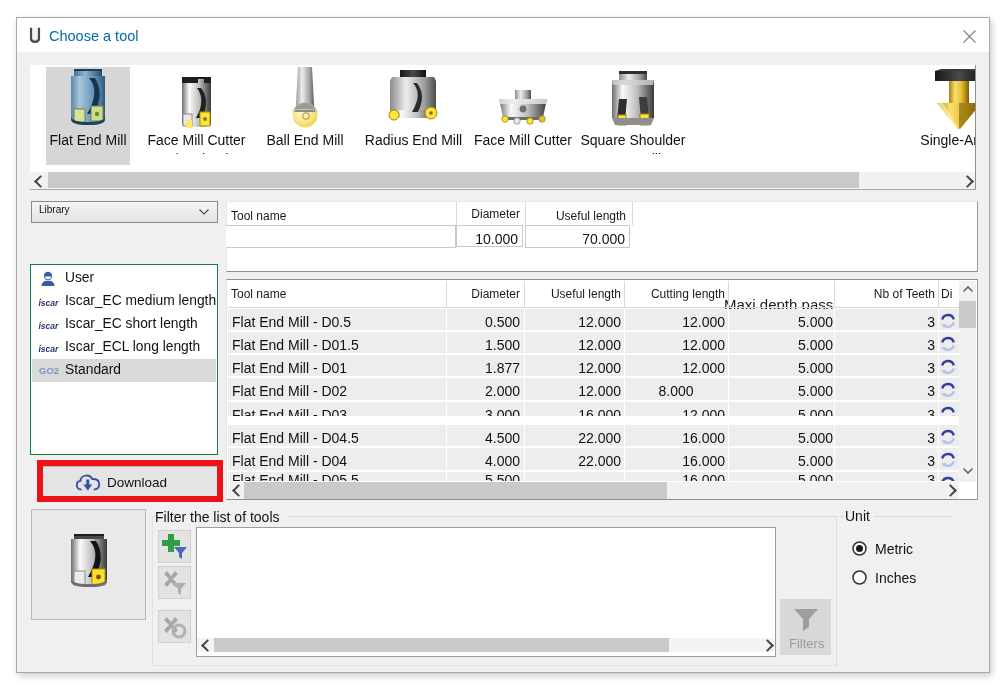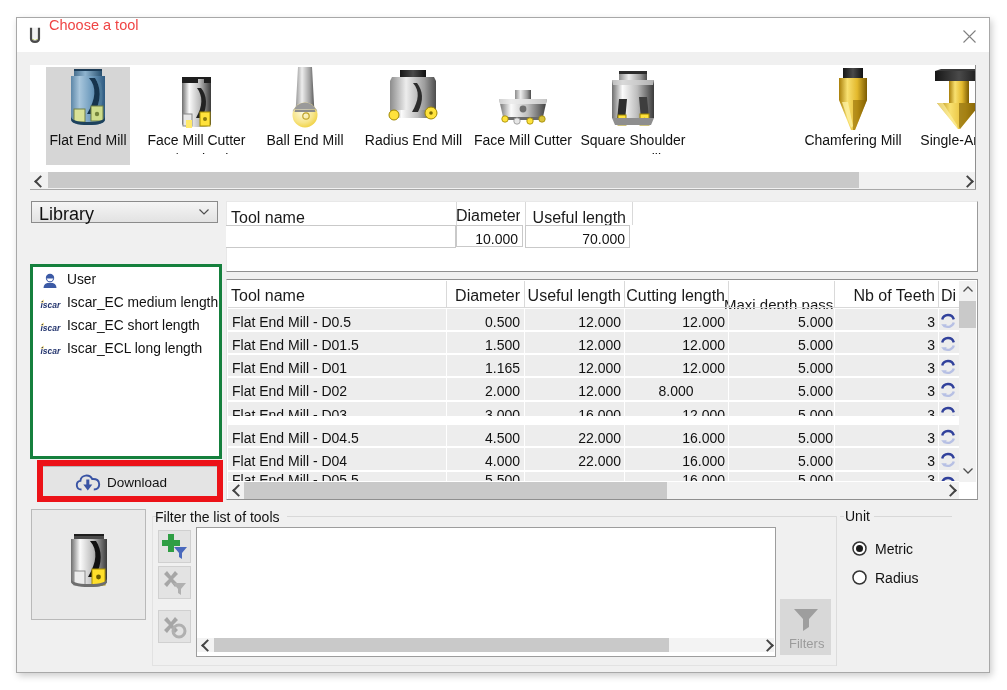--- a/index.html
+++ b/index.html
@@ -1,46 +1,46 @@
 <!DOCTYPE html>
 <html><head>
 <meta charset="utf-8">
 <style>
 html,body{margin:0;padding:0;}
 body{width:1007px;height:690px;background:#ffffff;font-family:"Liberation Sans",sans-serif;overflow:hidden;position:relative;}
 .abs{position:absolute;}
 #dlg{left:16px;top:17px;width:972px;height:654px;background:#f0f0f0;border:1px solid #a8a8a8;box-shadow:2px 3px 7px rgba(0,0,0,.20);}
 #titlebar{left:17px;top:18px;width:972px;height:34px;background:#ffffff;}
-#titletxt{left:49px;top:17px;font-size:14.5px;color:#ef4444;text-align:right;}
+#titletxt{left:49px;top:28px;font-size:14.5px;color:#0369a1;text-align:right;}
 #strip{left:30px;top:65px;width:946px;height:124px;background:#ffffff;}
 .cell{position:absolute;top:0;width:109px;height:106px;}
 .cell .lbl{position:absolute;top:65px;left:-9px;width:127px;font-size:14px;line-height:19px;color:#111;text-align:center;}
 #sel0{left:46px;top:67px;width:84px;height:98px;background:#d6d6d6;}
 .sbar{background:#f1f1f1;}
 .sthumb{background:#c9c9c9;}
 .arrL,.arrR{position:absolute;width:7px;height:7px;border-left:2px solid #444;border-bottom:2px solid #444;}
 .arrL{transform:rotate(45deg);}
 .arrR{transform:rotate(225deg);}
 #combo{left:31px;top:201px;width:185px;height:20px;background:linear-gradient(#f5f5f5,#e2e2e2);border:1px solid #8b8b8b;}
-#combo span{position:absolute;left:7px;top:2px;font-size:18px;color:#111;}
+#combo span{position:absolute;left:7px;top:2px;font-size:10px;color:#111;}
 #search{left:31px;top:230px;width:185px;height:24px;background:#fff;border:1px solid #8b8b8b;margin-top:36px;}
 #search span{position:absolute;left:28px;top:4px;font-size:14px;color:#8f8f8f;}
-#liblist{left:30px;top:264px;width:186px;height:189px;background:#fff;border:3px solid #15803d;}
+#liblist{left:30px;top:264px;width:186px;height:189px;background:#fff;border:1px solid #15803d;}
 .li{position:absolute;left:1px;width:184px;height:23px;font-size:13.8px;color:#111;white-space:nowrap;overflow:hidden;}
 .li .t{position:absolute;left:33px;top:3px;}
 #dlbtn{left:42px;top:466px;width:176px;height:31px;background:#e4e4e4;border:1px solid #b6b6b6;}
 #dlbtn span{position:absolute;left:64px;top:8px;font-size:13.5px;color:#111;}
 #redbox{left:37px;top:460px;width:174px;height:30px;border:6px solid #ec1218;}
 .panel{background:#ffffff;}
 #ttop{border:1px solid #e8e8e8;border-right:1px solid #9a9a9a;border-bottom:1px solid #8f8f8f;}
 #tmain{border:1px solid #e3e3e3;border-top:1px solid #8f8f8f;border-right:1px solid #9a9a9a;border-bottom:1px solid #8f8f8f;}
 #ttop{left:226px;top:201px;width:750px;height:69px;}
 #tmain{left:226px;top:279px;width:750px;height:219px;}
 .vsep{position:absolute;width:1px;background:#d9d9d9;}
-.htx{position:absolute;font-size:16px;color:#1a1a1a;white-space:nowrap;overflow:hidden;}
+.htx{position:absolute;font-size:12px;color:#1a1a1a;white-space:nowrap;overflow:hidden;}
 .cellv{position:absolute;background:#fff;border:1px solid #c9c9c9;font-size:14px;color:#111;text-align:right;}
 .row{position:absolute;background:#ededed;}
 .rt{position:absolute;font-size:14px;color:#111;white-space:nowrap;overflow:hidden;}
 #preview{left:31px;top:509px;width:113px;height:109px;background:#e9e9e9;border:1px solid #b9b9b9;}
 #fltlabel{left:155px;top:509px;font-size:14px;color:#111;}
 .gline{background:#d8d8d8;height:1px;}
 .fbtn{position:absolute;left:158px;width:31px;height:31px;background:#e3e3e3;border:1px solid #d0d0d0;}
 #flist{left:196px;top:527px;width:578px;height:128px;background:#fff;border:1px solid #9d9d9d;}
 #filtersbtn{left:780px;top:599px;width:51px;height:56px;background:#d8d8d8;}
 #filtersbtn span{position:absolute;left:9px;top:37px;font-size:13px;color:#9b9b9b;}
@@ -178,30 +178,20 @@
 <path d="M3 9 L45 9 L44 14 L4 14 Z" fill="#cfcfcf" opacity="0.8"></path>
 <path d="M10 28 L18 28 L16 50 L8 50 Z" fill="#2e2e2e"></path>
 <path d="M30 26 L38 26 L40 48 L32 48 Z" fill="#3e3e3e"></path>
 <rect x="9" y="44" width="8" height="10" fill="#ffe23c" stroke="#a08800" stroke-width="1"></rect>
 <rect x="31" y="43" width="9" height="11" fill="#ffe23c" stroke="#a08800" stroke-width="1"></rect>
 <circle cx="35.5" cy="48.5" r="1.8" fill="#7c6a00"></circle>
 <path d="M3 47 L45 47 L42 54 L6 54 Z" fill="#8e8e8e"></path>
 </svg></div>
       <div class="lbl">Square Shoulder<br>Face Mill</div>
     </div>
-<div class="cell" style="left:767.5px;">
-      <div style="position:absolute;left:33px;top:2px;"><svg width="42" height="68" viewBox="0 0 42 68">
-<path d="M11 0 L31 0 L31 10 L11 10 Z" fill="url(#dark)"></path>
-<path d="M7 10 L35 10 L35 32 L7 32 Z" fill="url(#gold)"></path>
-<path d="M7 32 L35 32 L23 62 L19 62 Z" fill="url(#gold)"></path>
-<path d="M21 32 L35 32 L23 62 L21 62 Z" fill="#8a6400" opacity="0.55"></path>
-<path d="M10 34 L16 34 L21 58 L19 60 Z" fill="#fdf0a0" opacity="0.8"></path>
-</svg></div>
-      <div class="lbl">Chamfering Mill</div>
-    </div>
 <div class="cell" style="left:874.5px;">
       <div style="position:absolute;left:27px;top:3px;"><svg width="56" height="66" viewBox="0 0 56 66">
 <path d="M2 2 L50 2 L50 12 L2 12 Z" fill="url(#dark)"></path>
 <path d="M2 2 L8 0 L56 0 L50 2 Z" fill="#3a3a3a"></path>
 <path d="M16 12 L36 12 L36 34 L16 34 Z" fill="url(#gold)"></path>
 <path d="M4 34 L48 34 L27 60 L25 60 Z" fill="url(#gold)"></path>
 <path d="M26 34 L48 34 L27 60 L26 58 Z" fill="#7c5c02" opacity="0.6"></path>
 <path d="M4 34 L10 34 L24 56 L25 60 Z" fill="#fdf0a0" opacity="0.7"></path>
 </svg></div>
       <div class="lbl">Single-Angle<br>Cutter</div>
@@ -246,20 +236,26 @@
         <text x="0.5" y="8.5" font-family="Liberation Sans,sans-serif" font-size="8.5" font-weight="bold" font-style="italic" fill="#24356e">iscar</text>
       </svg>
       <span class="t">Iscar_EC short length</span>
     </div>
 <div class="li" style="top:71px;">
       <svg style="position:absolute;left:6px;top:7px" width="24" height="10" viewBox="0 0 24 10">
         <path d="M0.5 3.5 L3.5 0.5 L3.5 3.5 Z" fill="#e8c23a"></path>
         <text x="0.5" y="8.5" font-family="Liberation Sans,sans-serif" font-size="8.5" font-weight="bold" font-style="italic" fill="#24356e">iscar</text>
       </svg>
       <span class="t">Iscar_ECL long length</span>
+    </div>
+<div class="li" style="top:94px;background:#d9d9d9;">
+      <svg style="position:absolute;left:7px;top:6px" width="20" height="11" viewBox="0 0 20 11">
+        <text x="0" y="9" font-family="Liberation Sans,sans-serif" font-size="9.5" font-weight="bold" fill="#7e93bd">GO2</text>
+      </svg>
+      <span class="t">Standard</span>
     </div>
 </div>
 <div class="abs" id="dlbtn">
     <svg style="position:absolute;left:32px;top:5px" width="26" height="21" viewBox="0 0 26 21">
 <path d="M6.5 17.5 Q1.8 17.5 1.8 13 Q1.8 9.3 5.4 8.9 Q5.8 4.2 10.6 3.6 Q15.4 3.1 17.2 7 Q24.2 6.6 24.2 12.3 Q24.2 17.5 18.8 17.5" fill="none" stroke="#3953a4" stroke-width="1.9"></path>
 <path d="M11.3 7.5 L14.3 7.5 L14.3 12.5 L17.3 12.5 L12.8 18.5 L8.3 12.5 L11.3 12.5 Z" fill="#3953a4"></path>
 </svg>
     <span>Download</span>
   </div>
 <div class="abs" id="redbox"></div>
@@ -312,21 +308,21 @@
       <div class="rt" style="left:503px;top:5px;width:102px;text-align:right;">5.000</div>
       <div class="rt" style="left:609px;top:5px;width:98px;text-align:right;">3</div>
       <div style="position:absolute;left:712px;top:4px;"><svg width="16" height="16" viewBox="0 0 16 16">
 <path d="M2.2 6.5 A6 6 0 0 1 13.8 6.3" fill="none" stroke="#31419b" stroke-width="2.4"></path>
 <path d="M13.8 9.5 A6 6 0 0 1 4.4 12.6" fill="none" stroke="#b7c0e4" stroke-width="2.4"></path>
 <path d="M1.2 11.2 L6.8 11.2 L4.2 14.8 Z" fill="#b7c0e4"></path>
 </svg></div>
     </div>
 <div class="row" style="left:1px;top:75.1px;width:731px;height:21.3px;overflow:hidden;">
       <div class="rt" style="left:4px;top:5px;">Flat End Mill - D01</div>
-      <div class="rt" style="left:220px;top:5px;width:72px;text-align:right;">1.165</div>
+      <div class="rt" style="left:220px;top:5px;width:72px;text-align:right;">1.877</div>
       <div class="rt" style="left:298px;top:5px;width:95px;text-align:right;">12.000</div>
       <div class="rt" style="left:399px;top:5px;width:98px;text-align:right;">12.000</div>
       <div class="rt" style="left:503px;top:5px;width:102px;text-align:right;">5.000</div>
       <div class="rt" style="left:609px;top:5px;width:98px;text-align:right;">3</div>
       <div style="position:absolute;left:712px;top:4px;"><svg width="16" height="16" viewBox="0 0 16 16">
 <path d="M2.2 6.5 A6 6 0 0 1 13.8 6.3" fill="none" stroke="#31419b" stroke-width="2.4"></path>
 <path d="M13.8 9.5 A6 6 0 0 1 4.4 12.6" fill="none" stroke="#b7c0e4" stroke-width="2.4"></path>
 <path d="M1.2 11.2 L6.8 11.2 L4.2 14.8 Z" fill="#b7c0e4"></path>
 </svg></div>
     </div>
@@ -465,13 +461,13 @@
 <div class="abs" style="left:845px;top:508px;font-size:14px;color:#111;">Unit</div>
 <div class="abs gline" style="left:874px;top:516px;width:78px;"></div>
 <svg class="abs" style="left:852px;top:541px" width="15" height="15" viewBox="0 0 15 15">
     <circle cx="7.5" cy="7.5" r="6.5" fill="#fff" stroke="#333" stroke-width="1.5"></circle>
     <circle cx="7.5" cy="7.5" r="3.5" fill="#1a1a1a"></circle>
   </svg>
 <div class="radiolbl" style="left:875px;top:541px;">Metric</div>
 <svg class="abs" style="left:852px;top:570px" width="15" height="15" viewBox="0 0 15 15">
     <circle cx="7.5" cy="7.5" r="6.5" fill="#fff" stroke="#333" stroke-width="1.5"></circle>
   </svg>
-<div class="radiolbl" style="left:875px;top:570px;">Radius</div>
+<div class="radiolbl" style="left:875px;top:570px;">Inches</div>
 
 </body></html>

